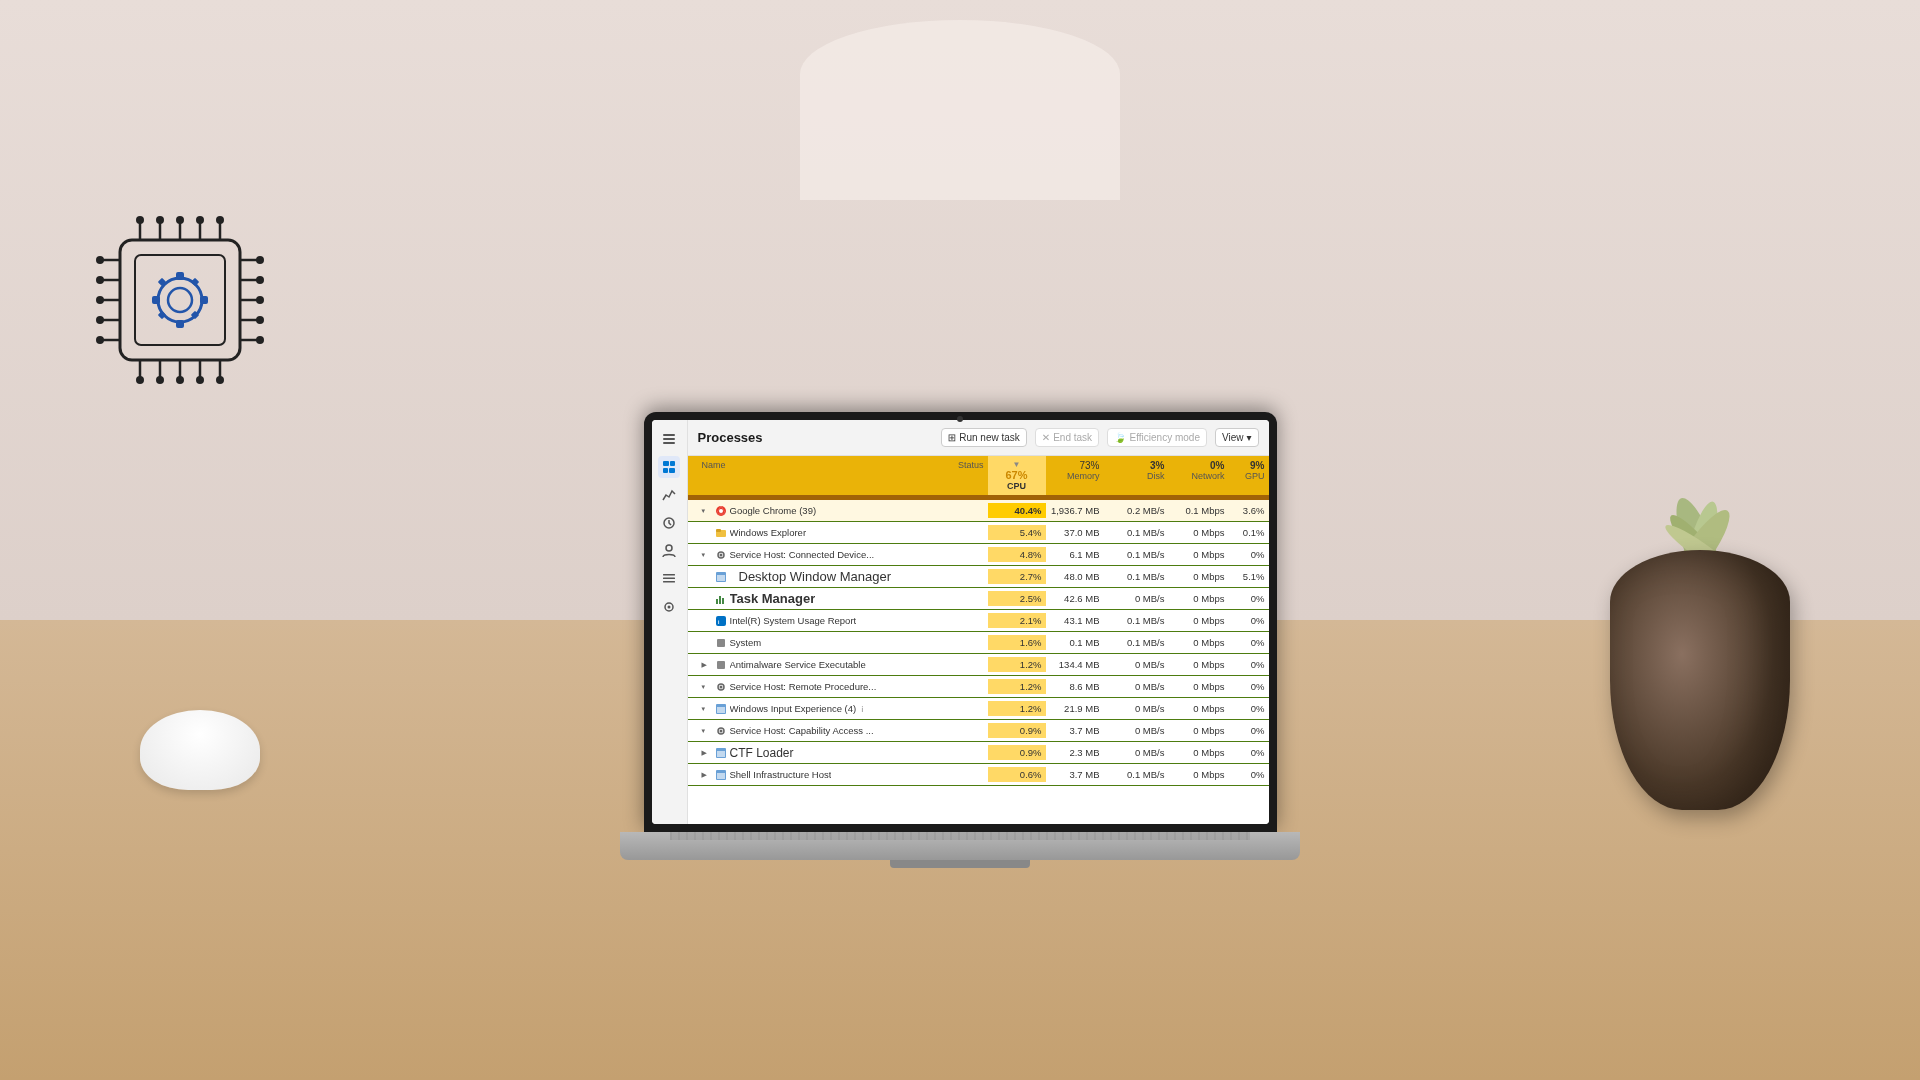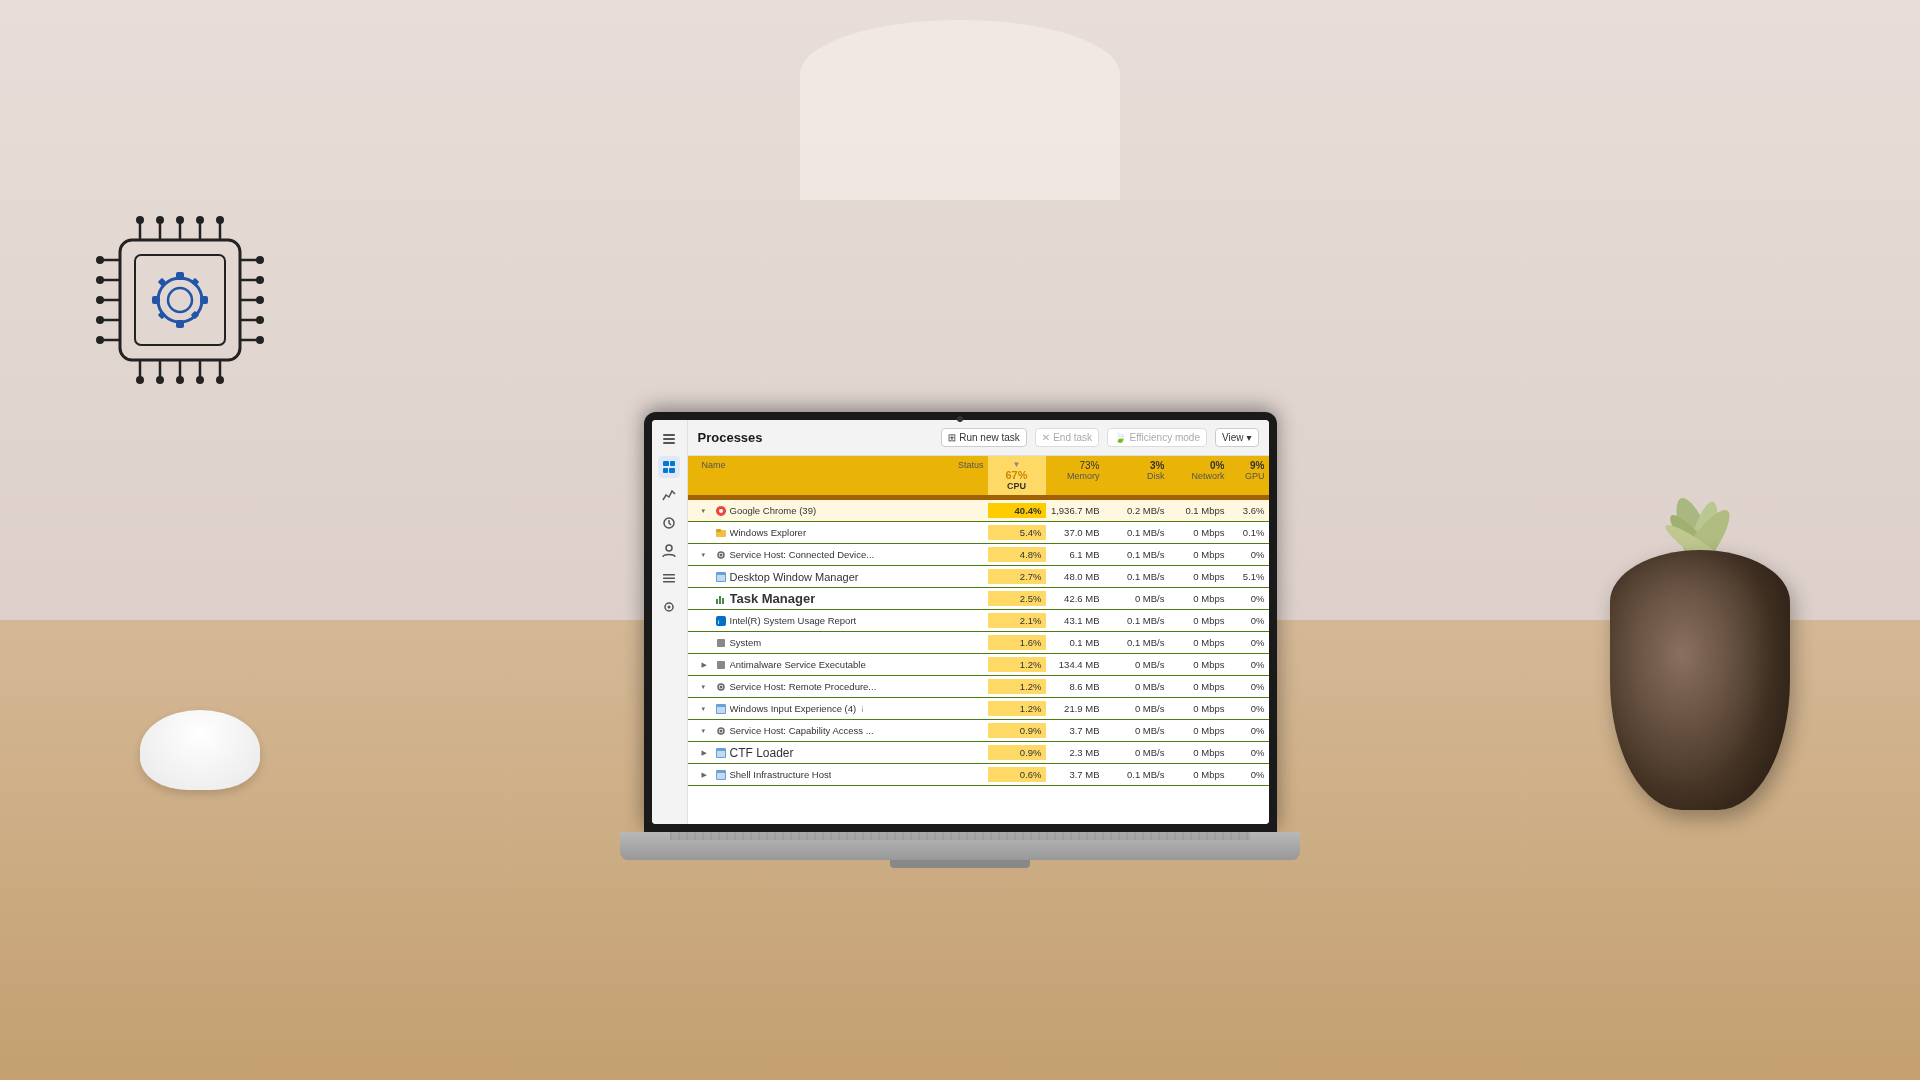--- a/index.html
+++ b/index.html
@@ -627,21 +627,21 @@
     </div>
                   <div class="tm-row">
       <div class="tm-cell name">
         <span class="expand-arrow"></span>
         <span class="process-icon">
                         <svg width="12" height="12" viewBox="0 0 12 12">
                           <rect x="1" y="1" width="10" height="10" rx="1" fill="#4488cc" opacity="0.8"></rect>
                           <rect x="2" y="4" width="8" height="6" fill="white" opacity="0.6"></rect>
                         </svg>
                       </span>
-        <span style="font-size:11px;overflow:hidden;text-overflow:ellipsis;white-space:nowrap;">Desktop Window Manager</span>
+        <span style="font-size:13px;overflow:hidden;text-overflow:ellipsis;white-space:nowrap;margin-left:9px;">Desktop Window Manager</span>
 
       </div>
       <div class="tm-cell"></div>
       <div class="tm-cell cpu">2.7%</div>
       <div class="tm-cell">48.0 MB</div>
       <div class="tm-cell">0.1 MB/s</div>
       <div class="tm-cell">0 Mbps</div>
       <div class="tm-cell">5.1%</div>
     </div>
                   <div class="tm-row">

